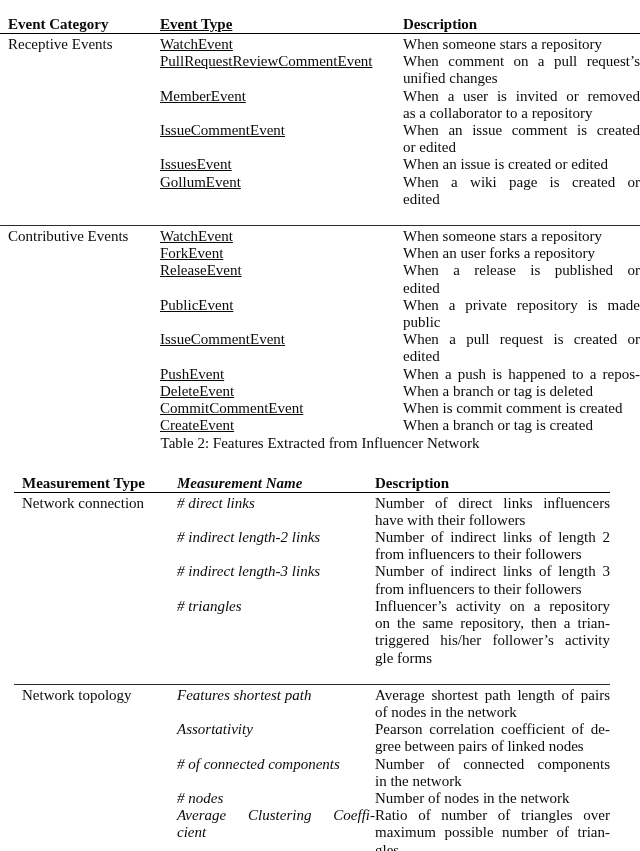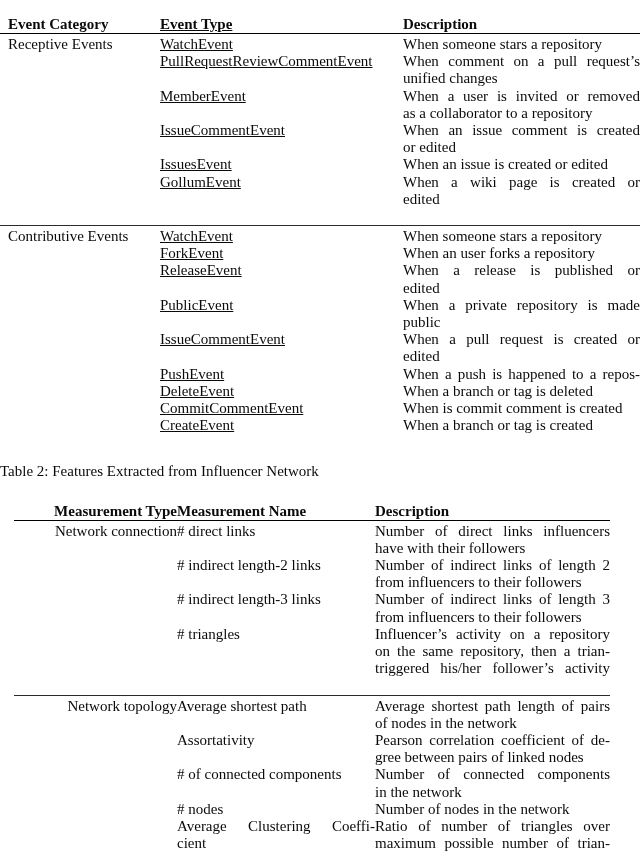--- a/index.html
+++ b/index.html
@@ -11,24 +11,24 @@
   .thead{display:flex;font-weight:bold;line-height:14px;padding:17px 0 2px 8px;border-bottom:1.7px solid #000;}
   .sec{display:flex;padding:2px 0 1px 8px;}
   .sec + .sec{border-top:1.4px solid #2b2b2b;margin-top:16px;}
   .rows{flex:1;min-width:0;}
   .row{display:flex;}
   .c3{flex:1;min-width:0;font-family:Liberation Serif, serif;}
   .t1{width:640px;}
   .t1 .c1,.t1 .cat{width:152px;flex:none;}
   .t1 .c2{width:243px;flex:none;text-decoration:underline;}
   .t2{width:596px;margin-left:14px;margin-top:6px;}
-  .t2 .c1,.t2 .cat{width:155px;flex:none;text-align:right;}
-  .t2 .c2{width:198px;flex:none;}
+  .t2 .c1,.t2 .cat{width:155px;flex:none;}
+  .t2 .c2{width:198px;flex:none;font-style:italic;}
   .jl{text-align:justify;text-align-last:justify;}
-  .cap{margin-top:28px;}
+  .cap{text-align:center;}
 </style>
 </head>
 <body>
 
 <div class="t1">
   <div class="thead">
     <div class="c1">Event Category</div>
     <div class="c2">Event Type</div>
     <div class="c3">Description</div>
   </div>
@@ -161,30 +161,31 @@
           <div class="jl">Number of indirect links of length 3</div>
           <div>from influencers to their followers</div>
         </div>
       </div>
       <div class="row">
         <div class="c2"># triangles</div>
         <div class="c3">
           <div class="jl">Influencer’s activity on a repository</div>
           <div class="jl">on the same repository, then a trian-</div>
           <div class="jl">triggered his/her follower’s activity</div>
+          <div>gle forms</div>
         </div>
       </div>
     </div>
   </div>
 
   <div class="sec">
     <div class="cat">Network topology</div>
     <div class="rows">
       <div class="row">
-        <div class="c2">Average shortest path</div>
+        <div class="c2">Features shortest path</div>
         <div class="c3">
           <div class="jl">Average shortest path length of pairs</div>
           <div>of nodes in the network</div>
         </div>
       </div>
       <div class="row">
         <div class="c2">Assortativity</div>
         <div class="c3">
           <div class="jl">Pearson correlation coefficient of de-</div>
           <div>gree between pairs of linked nodes</div>

